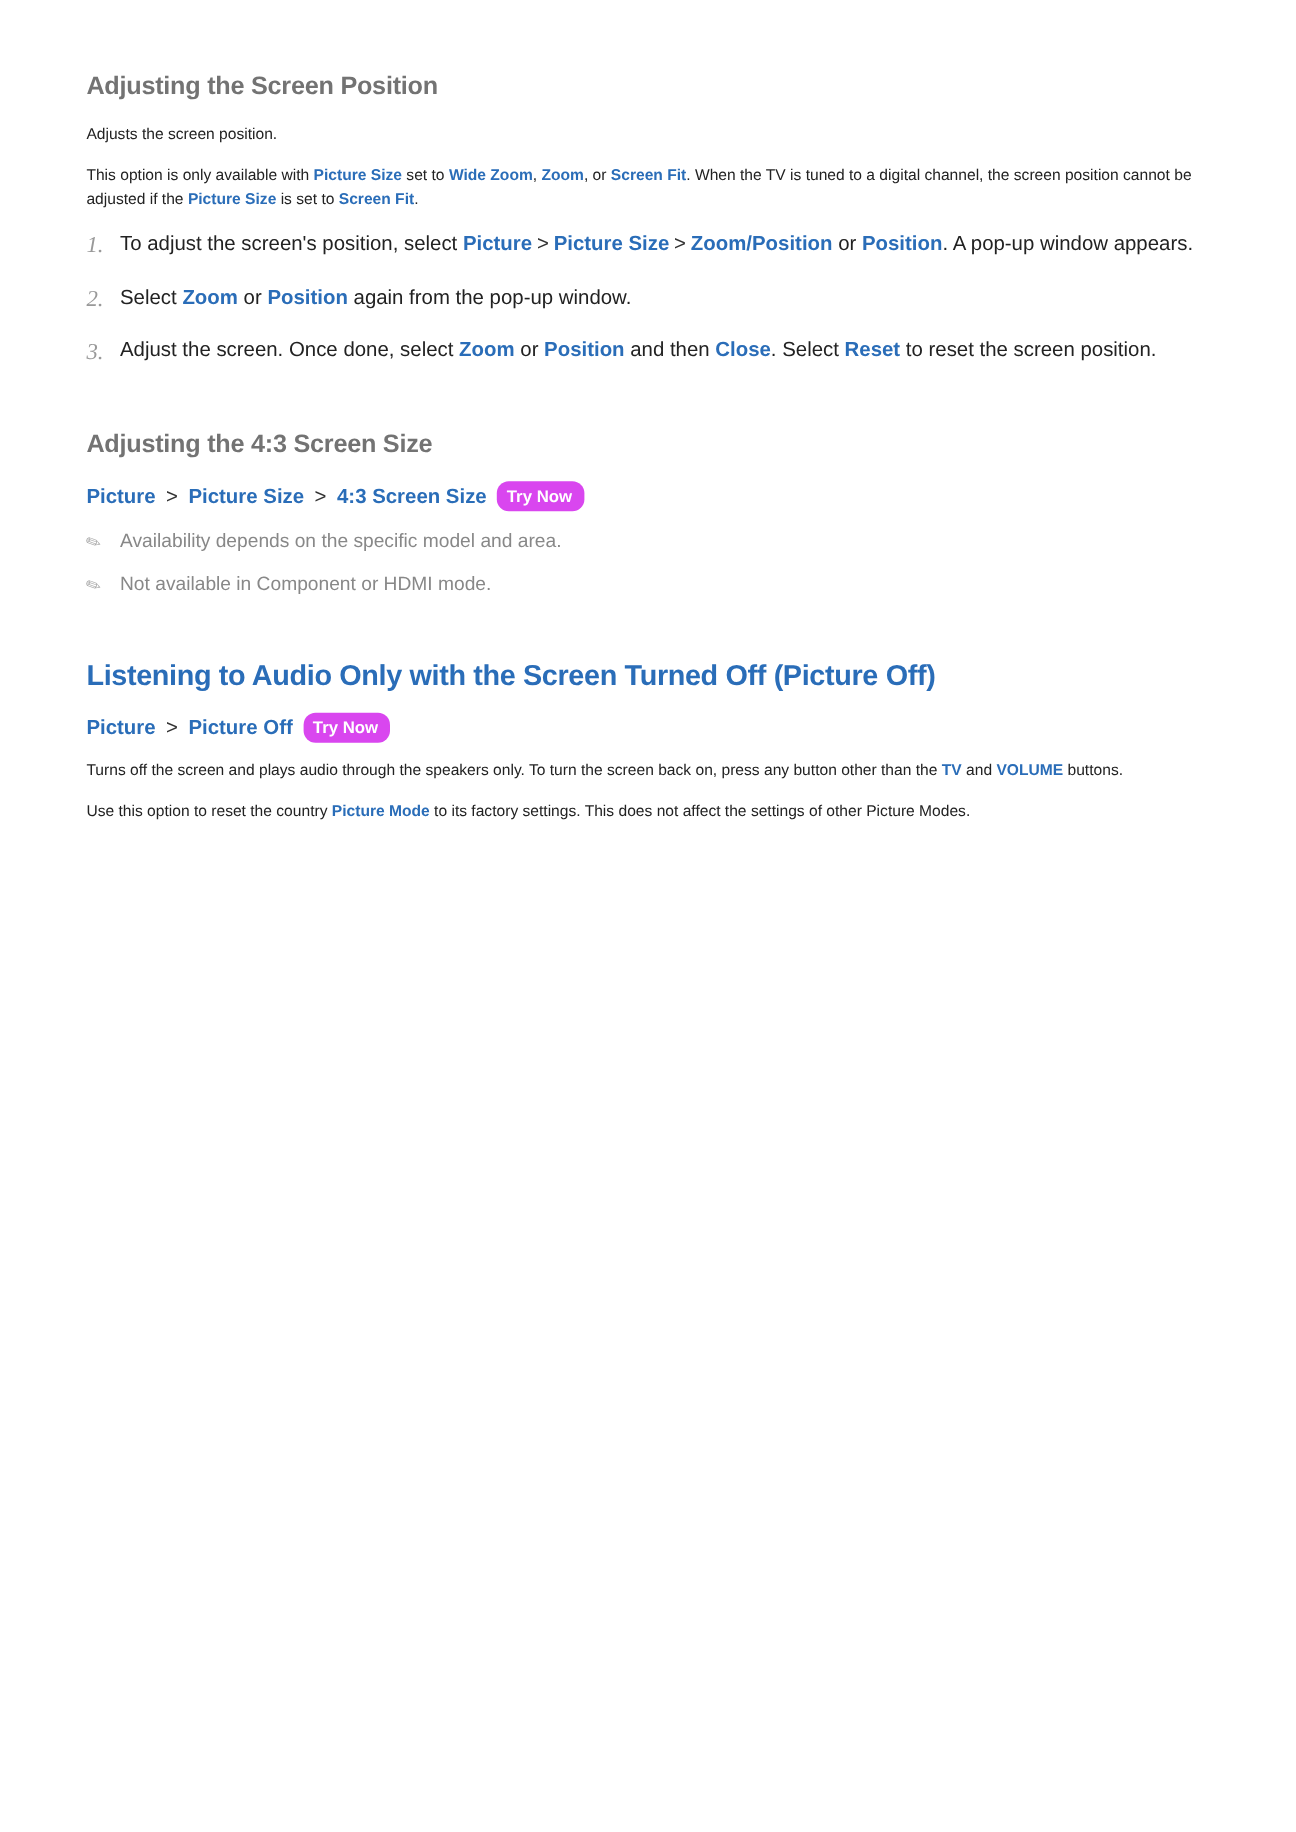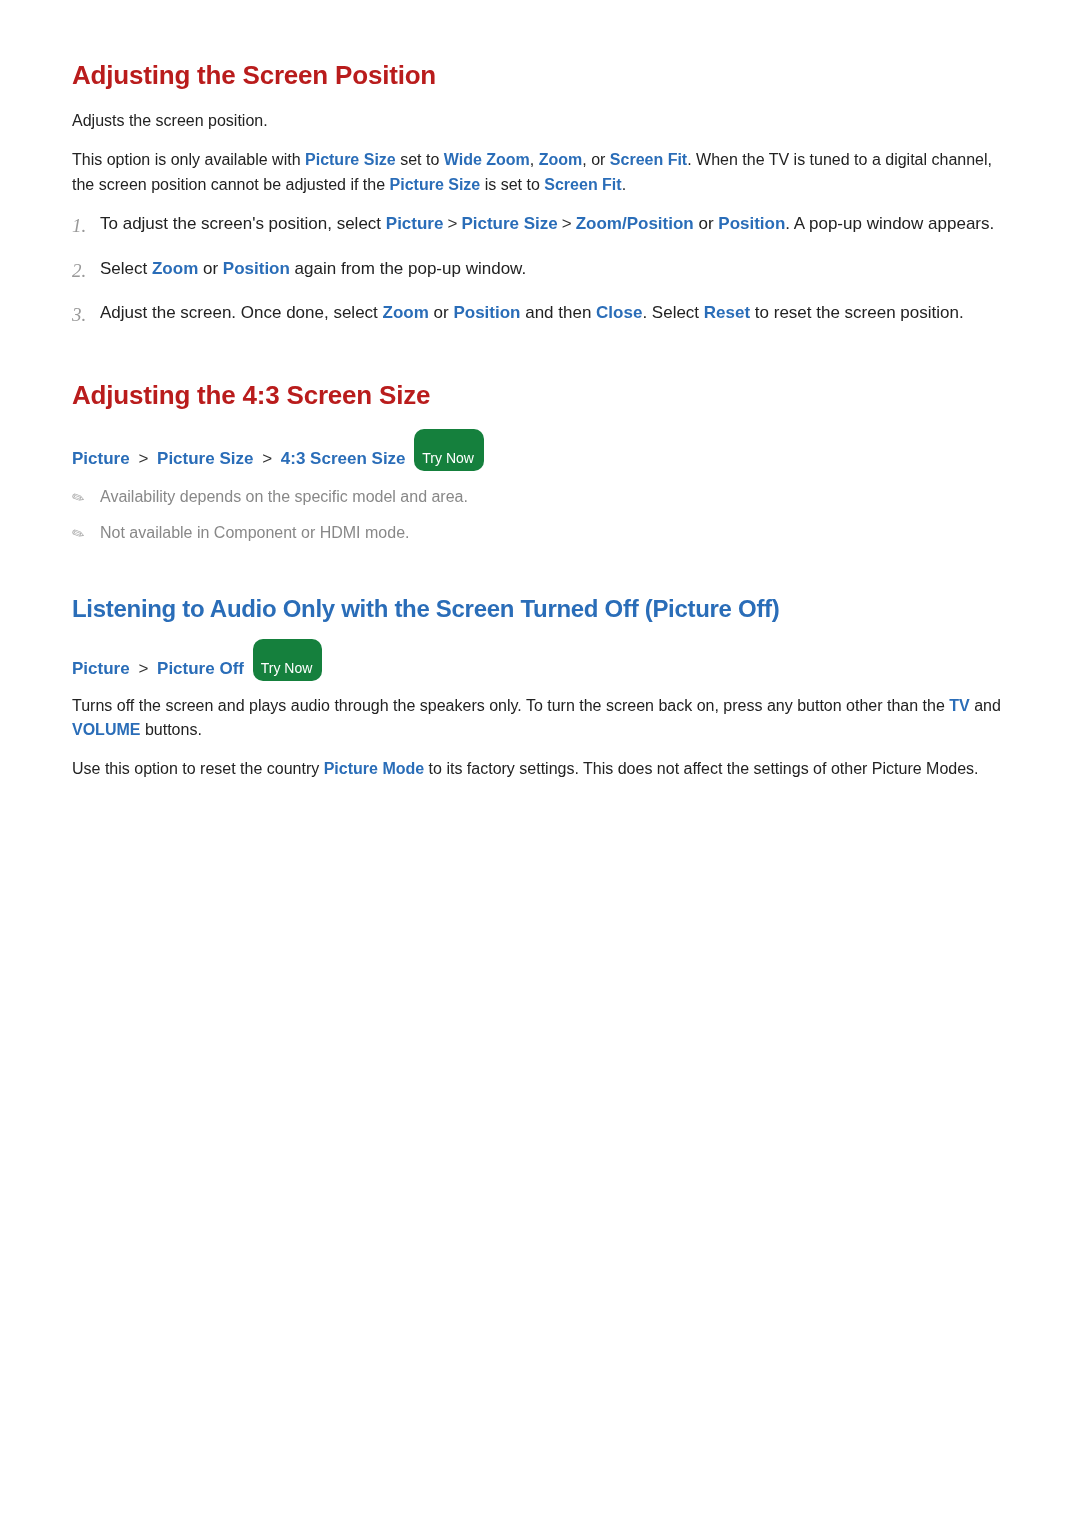--- a/index.html
+++ b/index.html
@@ -1,25 +1,25 @@
 <!DOCTYPE html>
 <html><head>
 <meta charset="utf-8">
 <style>
   * { box-sizing: border-box; margin: 0; padding: 0; }
   html, body { width: 1080px; height: 1527px; background: #ffffff; font-family: Arial, Helvetica, sans-serif; }
   .page { padding: 60px 72px 0 72px; color: #222; }
-  .h-sub { color: #b91c1c; font-weight: bold; font-size: 26px; margin-bottom: 18px; letter-spacing: -0.2px; }
+  .h-sub { color: #737373; font-weight: bold; font-size: 21px; margin-bottom: 18px; letter-spacing: -0.2px; }
   .h-main { color: #2a6db8; font-weight: bold; font-size: 24px; margin-top: 50px; margin-bottom: 16px; letter-spacing: -0.3px; }
   .breadcrumb { font-size: 17px; margin-bottom: 12px; line-height: 1.5; }
   .breadcrumb .link { color: #2a6db8; font-weight: bold; }
   .breadcrumb .sep { color: #333; font-weight: normal; margin: 0 4px; display: inline-block; }
   .breadcrumb .or { color: #333; font-weight: normal; }
-  .pill { display: inline-block; background: #15803d; color: #fff; font-size: 14px; padding: 19px 10px 2px 8px; border-radius: 10px; vertical-align: 1px; margin-left: 4px; font-weight: normal; }
-  .body-text { font-size: 16px; line-height: 1.55; color: #222; margin-bottom: 14px; }
+  .pill { display: inline-block; background: #d946ef; color: #fff; font-size: 14px; padding: 2px 10px 2px 8px; border-radius: 10px; vertical-align: 1px; margin-left: 4px; font-weight: bold; }
+  .body-text { font-size: 13px; line-height: 1.55; color: #222; margin-bottom: 14px; }
   .body-text .link { color: #2a6db8; font-weight: bold; }
   ol.steps { list-style: none; padding-left: 28px; margin-top: 4px; }
   ol.steps li { font-size: 17px; line-height: 1.55; color: #222; margin-bottom: 18px; position: relative; }
   ol.steps li .num { position: absolute; left: -28px; top: 0; color: #999; font-style: italic; font-family: Georgia, 'Times New Roman', serif; font-size: 19px; }
   ol.steps li .link { color: #2a6db8; font-weight: bold; }
   ol.steps li .sep { color: #333; margin: 0 4px; display: inline-block; }
   ul.notes { list-style: none; padding-left: 28px; margin-top: 6px; }
   ul.notes li { font-size: 16px; line-height: 1.6; color: #888; margin-bottom: 10px; position: relative; }
   ul.notes li .note-icon { position: absolute; left: -28px; top: 2px; color: #aaa; font-size: 15px; transform: rotate(-25deg); }
   .section-spacer { height: 36px; }

